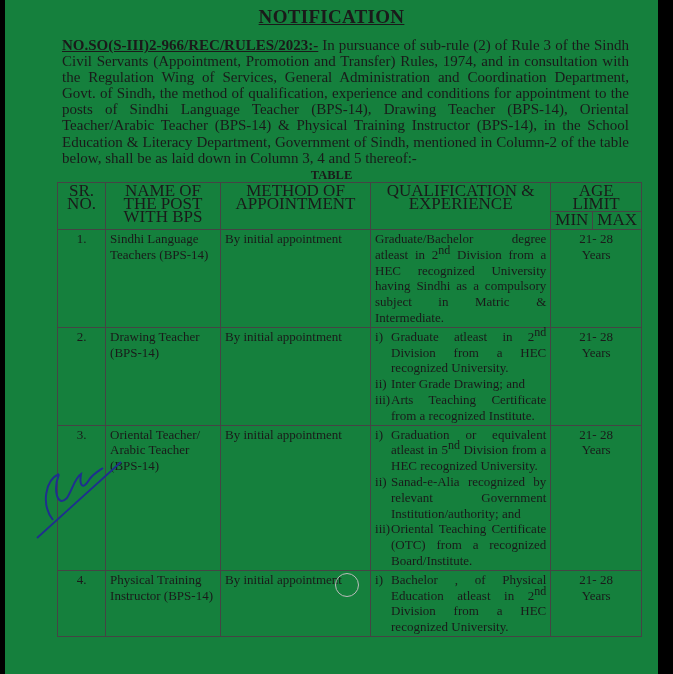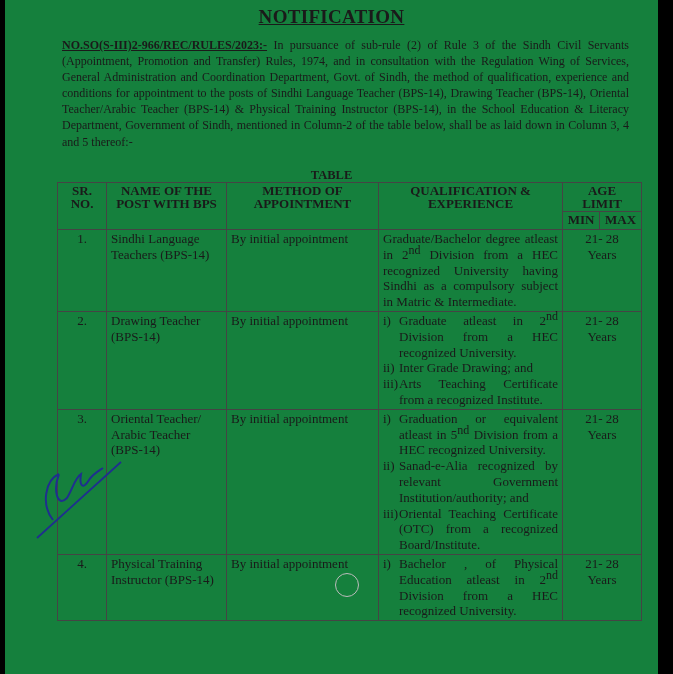--- a/index.html
+++ b/index.html
@@ -15,36 +15,36 @@
     background:#15803d;
     overflow:hidden;
   }
   .title {
     position:absolute; left:0; width:100%; top:6px;
     text-align:center; font-weight:bold; font-size:19px;
     text-decoration:underline; letter-spacing:0.3px;
   }
   .para {
     position:absolute; left:57px; top:37px; width:567px;
-    font-size:12px; line-height:16.1px; text-align:justify;
+    font-size:15px; line-height:16.1px; text-align:justify;
   }
   .para .ref { font-weight:bold; text-decoration:underline; }
   .table-caption {
     position:absolute; left:0; width:100%; top:168px; text-align:center;
     font-weight:bold; font-size:12.5px; 
   }
   table.grid {
     position:absolute; left:52px; top:182px; width:585px;
     border-collapse:collapse; font-size:13px; line-height:15.8px;
   }
   table.grid td, table.grid th {
     border:1.2px solid #444; vertical-align:top; padding:1px 4px;
   }
   table.grid th {
-    font-weight:bold; font-size:13px; line-height:13px; text-align:center;
+    font-weight:normal; font-size:17px; line-height:13px; text-align:center;
     text-transform:uppercase;
   }
   .c-sr { width:40px; text-align:center; }
   .c-name { width:111px; }
   .c-method { width:143px; }
   .c-qual { width:175px; text-align:justify; }
   .c-age { width:78px; text-align:center; }
   th.age-head { text-align:left; }
   .subhead th { font-size:10.5px; text-transform:none; padding:0 2px; height:15px; }
   .qual-item { display:flex; }

